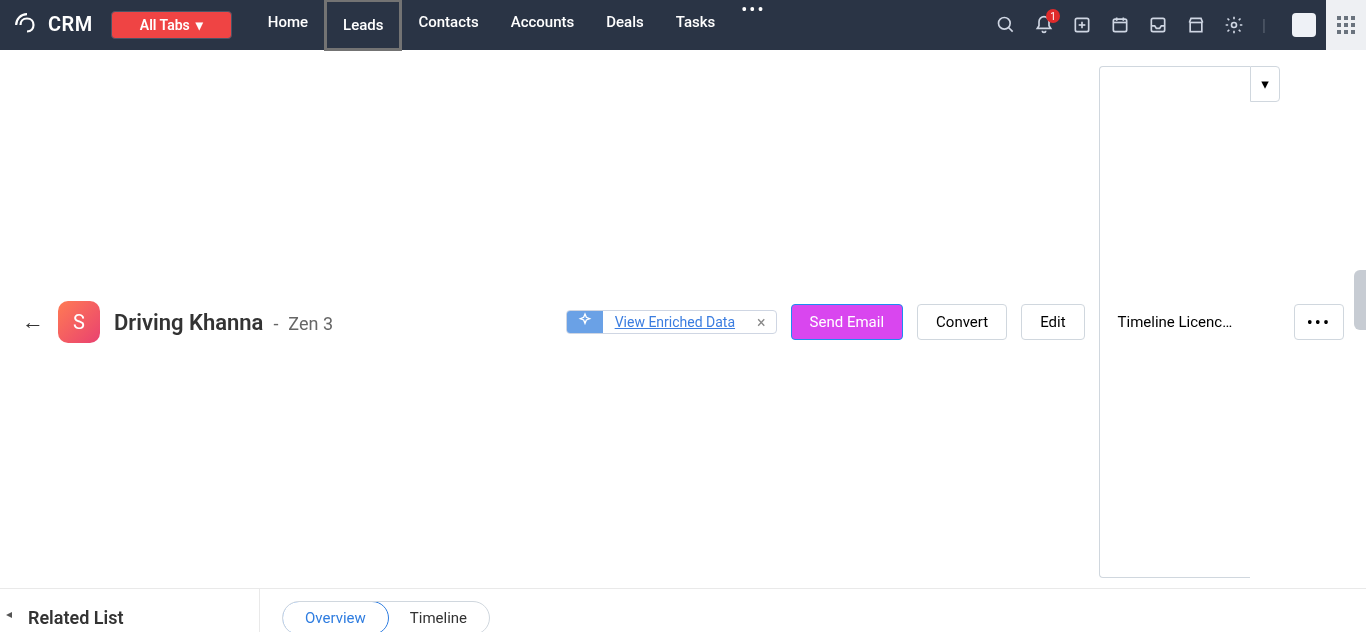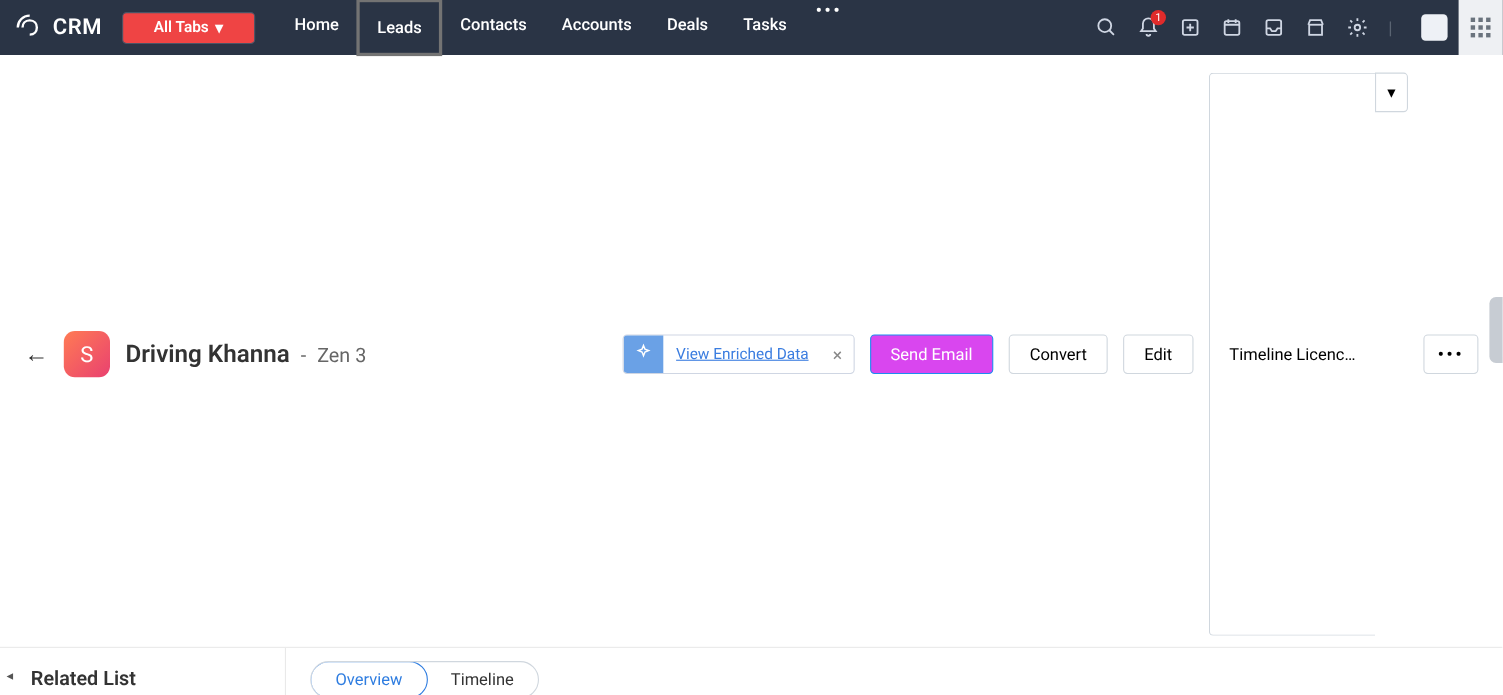--- a/index.html
+++ b/index.html
@@ -24,21 +24,21 @@
   .apps-grid .dots3x3 { display: grid; grid-template-columns: repeat(3, 4px); grid-template-rows: repeat(3, 4px); gap: 3px; }
   .apps-grid .dots3x3 span { background: #6a737d; width: 4px; height: 4px; }
 
   
   .titlebar { display: flex; align-items: center; padding: 16px 22px 10px; gap: 14px; border-bottom: 1px solid #e9e9e9; }
   .back-arrow { font-size: 22px; color: #333; cursor: pointer; }
   .lead-avatar { width: 42px; height: 42px; border-radius: 10px; background: linear-gradient(135deg, #ff7b54, #e94170); color: #fff; display: flex; align-items: center; justify-content: center; font-size: 20px; }
   .lead-name { font-size: 22px; font-weight: 600; }
   .lead-company { font-size: 18px; color: #666; margin-left: 6px; }
   .titlebar .spacer { flex: 1; }
-  .enrich-box { display: flex; align-items: center; border: 1px solid #cfd6e3; border-radius: 4px; overflow: hidden; height: 36px; }
+  .enrich-box { display: flex; align-items: center; border: 1px solid #cfd6e3; border-radius: 4px; overflow: hidden; height: 24px; }
   .enrich-icon { background: #6aa1e6; color: #fff; padding: 8px 10px; font-weight: 600; }
   .enrich-link { padding: 0 12px; color: #3b7de0; text-decoration: underline; font-size: 14px; cursor: pointer; }
   .enrich-close { padding: 0 10px; color: #888; cursor: pointer; }
   .btn { height: 36px; padding: 0 18px; border-radius: 4px; border: 1px solid #d0d7de; background: #fff; font-size: 15px; cursor: pointer; display: inline-flex; align-items: center; }
   .btn-primary { background: #d946ef; border-color: #1d8cf0; color: #fff; }
   .btn-group { display: flex; }
   .btn-group .btn.main { border-radius: 4px 0 0 4px; border-right: none; }
   .btn-group .btn.caret { border-radius: 0 4px 4px 0; padding: 0 10px; }
   .btn-more { font-size: 18px; letter-spacing: 2px; padding: 0 12px; }
 

